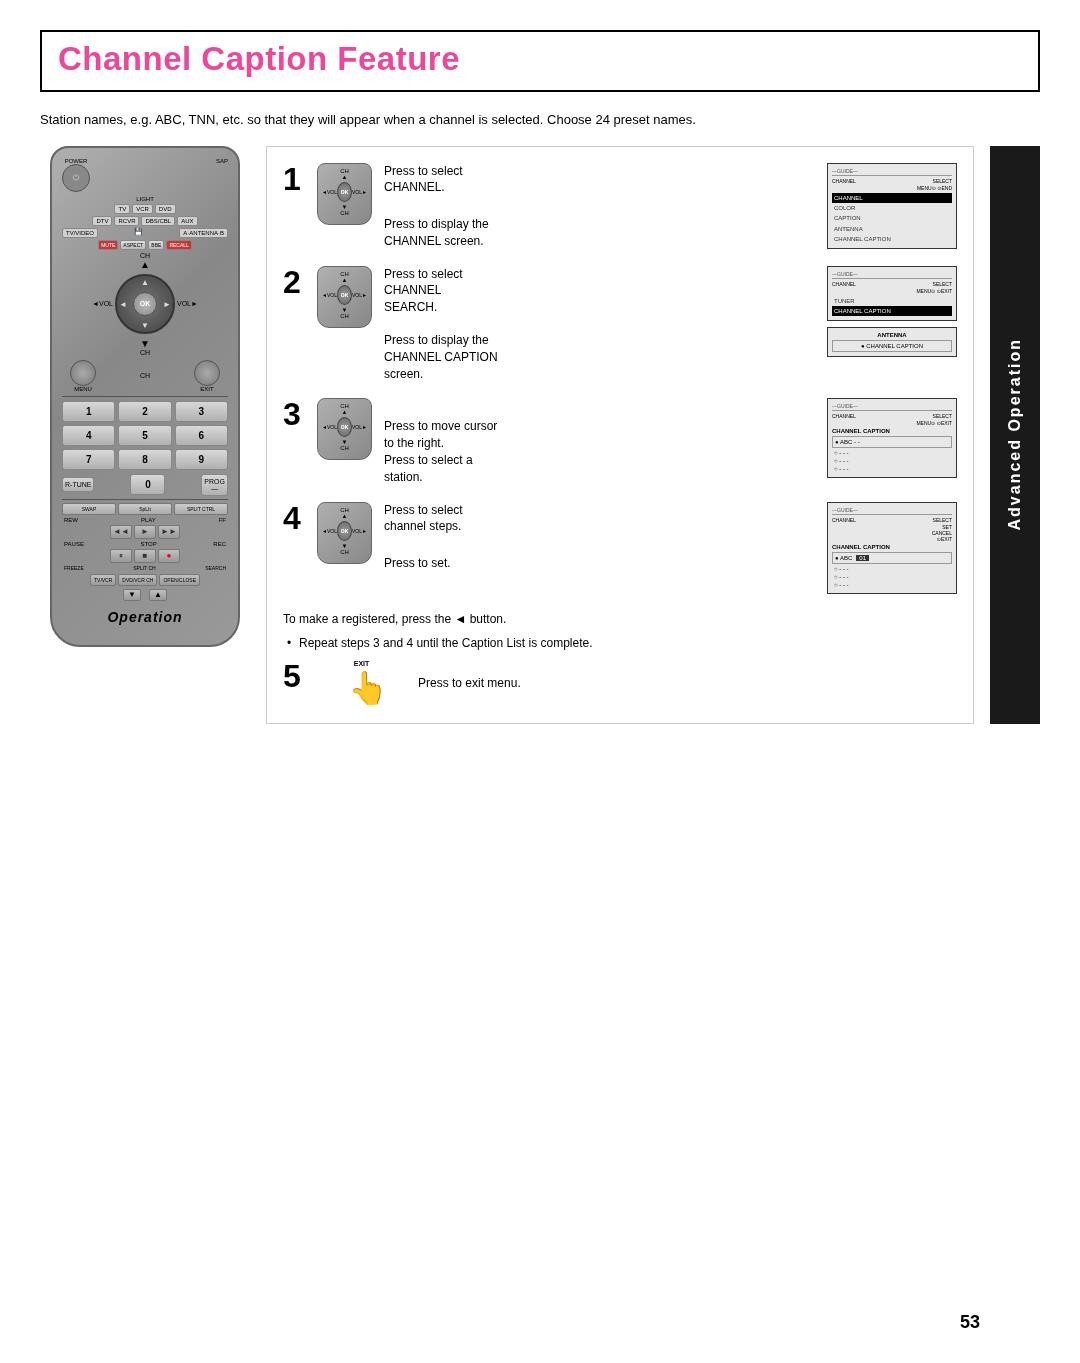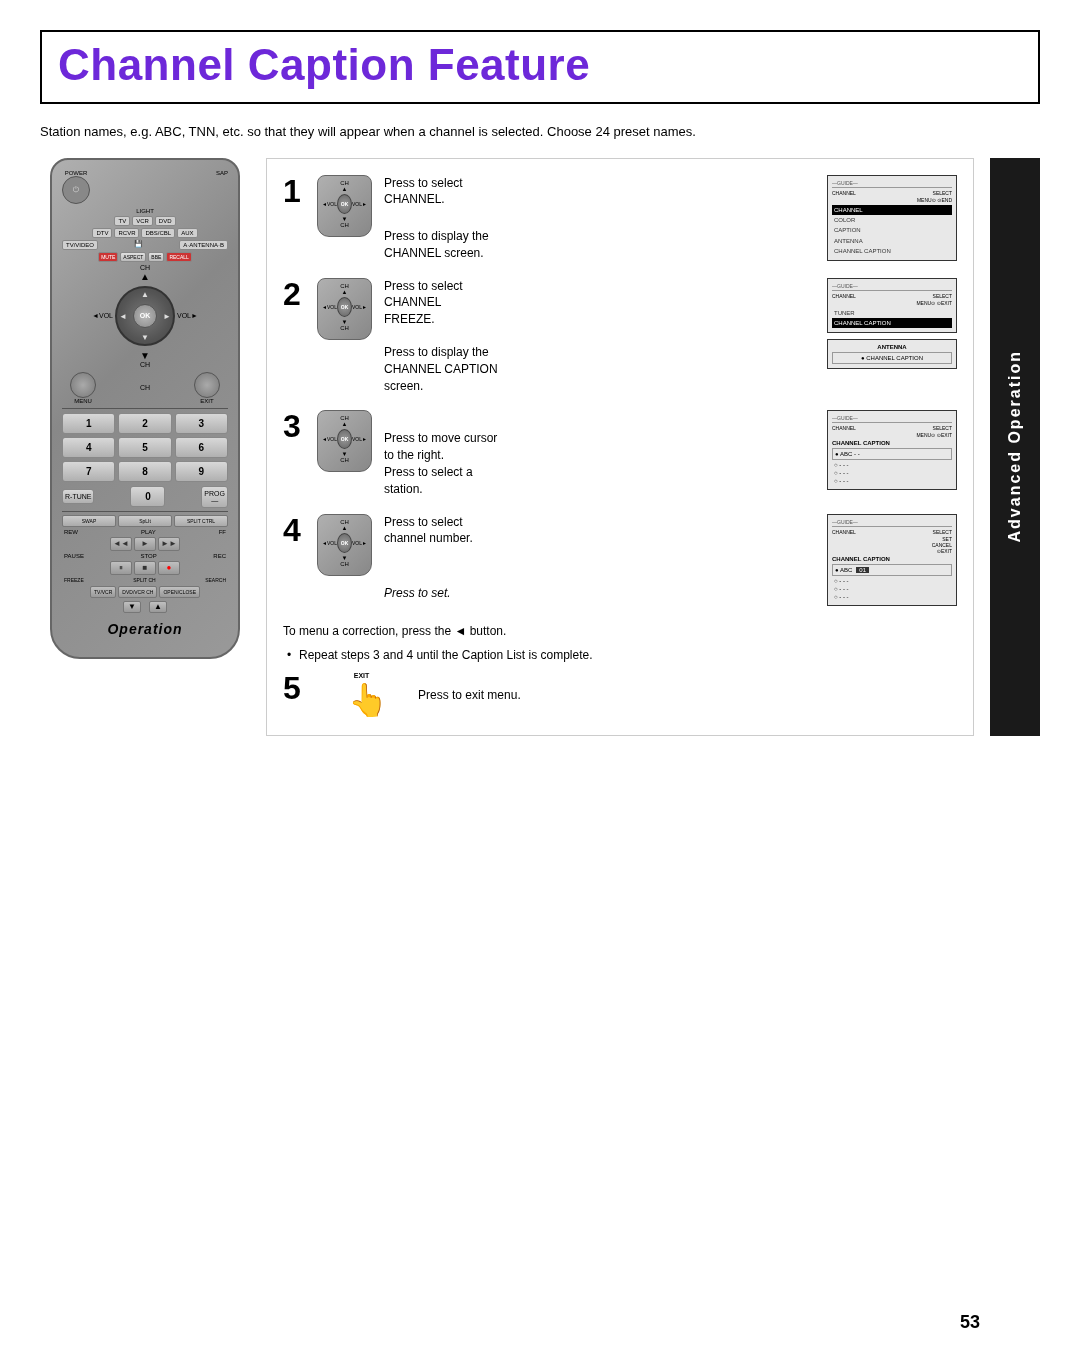--- a/index.html
+++ b/index.html
@@ -14,23 +14,23 @@
 
     
     .page-title-box {
       border: 2px solid #000;
       padding: 8px 16px 12px 16px;
       margin-bottom: 18px;
       display: inline-block;
       width: 100%;
     }
     .page-title {
-      font-size: 44px;
+      font-size: 33px;
       font-weight: 900;
-      color: #6d28d9;
+      color: #ec4899;
       letter-spacing: 0.5px;
     }
 
     
     .intro-text {
       font-size: 13px;
       font-weight: 400;
       color: #000;
       margin-bottom: 16px;
       line-height: 1.5;
@@ -767,21 +767,21 @@
               </div>
               <div class="mini-remote-ch-row">
                 <div style="font-size:6px;text-align:center;">▼<br>CH</div>
               </div>
             </div>
 
             <div style="flex:1;">
               <p class="step-text">
                 <span>Press to select</span><br>
                 <span>CHANNEL</span><br>
-                <span>FREEZE.</span>
+                <span>SEARCH.</span>
               </p>
               <p class="step-text" style="margin-top:16px;">
                 <span>Press to display the</span><br>
                 <span>CHANNEL CAPTION</span><br>
                 <span>screen.</span>
               </p>
             </div>
 
             <div style="display:flex; flex-direction:column; gap:6px;">
               <div class="screen-display">
@@ -870,23 +870,23 @@
                 <span>VOL►</span>
               </div>
               <div class="mini-remote-ch-row">
                 <div style="font-size:6px;text-align:center;">▼<br>CH</div>
               </div>
             </div>
 
             <div style="flex:1;">
               <p class="step-text">
                 <span>Press to select</span><br>
-                <span>channel number.</span>
+                <span>channel steps.</span>
               </p>
-              <p class="step-text" style="margin-top:38px;font-style:italic;">
+              <p class="step-text" style="margin-top:20px;">
                 <span>Press to set.</span>
               </p>
             </div>
 
             <div class="screen-display">
               <div class="screen-guide-row">
                 <span>—GUIDE—</span>
               </div>
               <div style="display:flex; justify-content:space-between; font-size:5px; margin-bottom:1px;">
                 <span>CHANNEL</span>
@@ -899,21 +899,21 @@
                 <span style="background:#333; color:#fff; padding:0 3px;">01</span>
               </div>
               <div style="font-size:6px; padding:1px 2px;">○ - - -</div>
               <div style="font-size:6px; padding:1px 2px;">○ - - -</div>
               <div style="font-size:6px; padding:1px 2px;">○ - - -</div>
             </div>
           </div>
         </div>
       </div>
 
-      <p class="bottom-notes" style="margin-bottom:8px;">To menu a correction, press the ◄ button.</p>
+      <p class="bottom-notes" style="margin-bottom:8px;">To make a registered, press the ◄ button.</p>
       <p class="bullet-note" style="margin-bottom:4px;">Repeat steps 3 and 4 until the Caption List is complete.</p>
 
       <div class="step5-container">
         <span class="step-number">5</span>
         <div style="display:flex; align-items:center; gap:12px;">
           <div style="text-align:center; margin-left:0;">
             <div style="font-size:7px; font-weight:700; margin-bottom:2px;">EXIT</div>
             <div class="hand-icon-area">
               <span style="font-size:32px; margin-left:-20px;">👆</span>
             </div>

